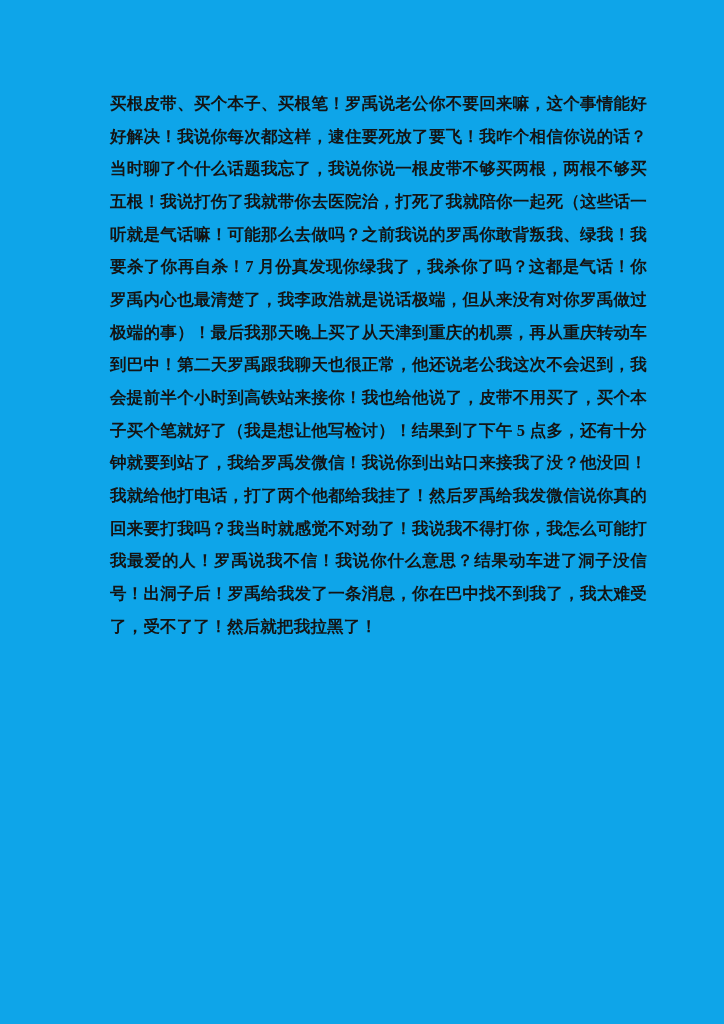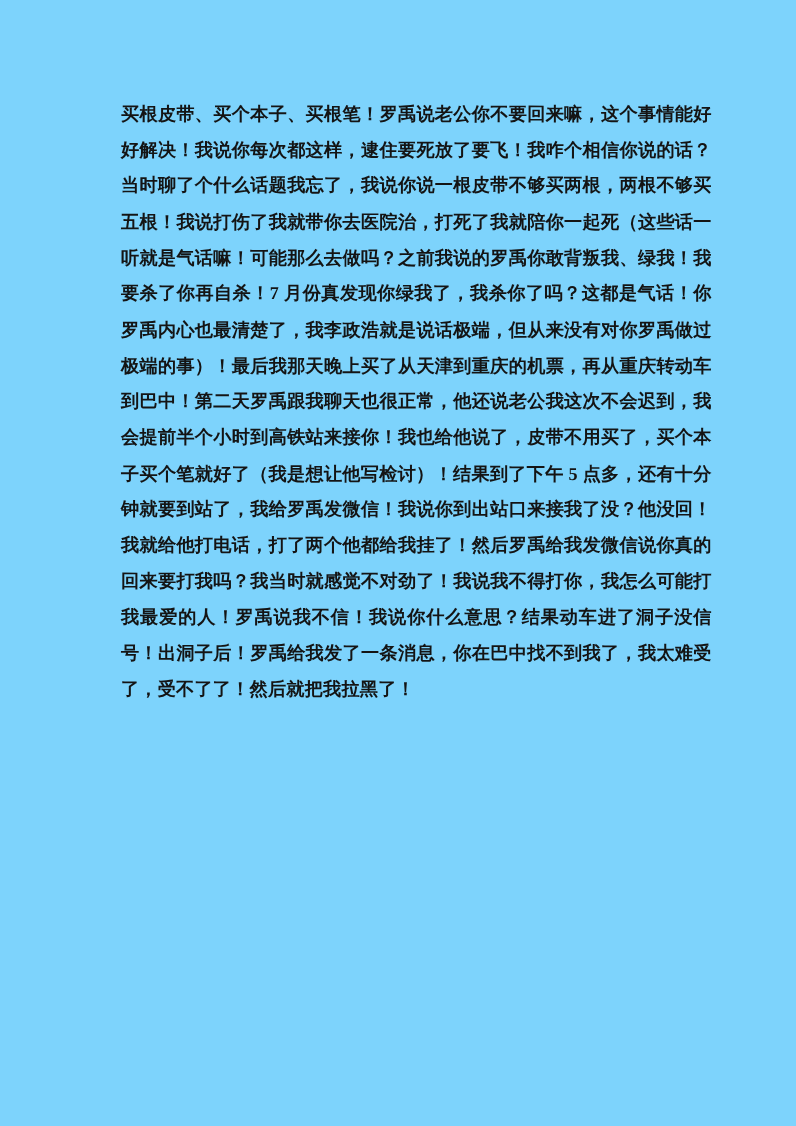--- a/index.html
+++ b/index.html
@@ -11,21 +11,21 @@
     width: 724px;
     height: 1024px;
     font-family: "Liberation Serif", "DejaVu Serif", serif;
     color: #1a1a1a;
     overflow: hidden;
   }
   .page {
     position: relative;
     width: 724px;
     height: 1024px;
-    background: #7dd3fc;
+    background: #0ea5e9;
     box-sizing: border-box;
     padding: 88px 77px 0 110px;
   }
   .doc-body {
     font-size: 16.5px;
     line-height: 1.98;
     text-align: justify;
     text-justify: inter-ideograph;
     letter-spacing: 0.2px;
     font-weight: 700;

